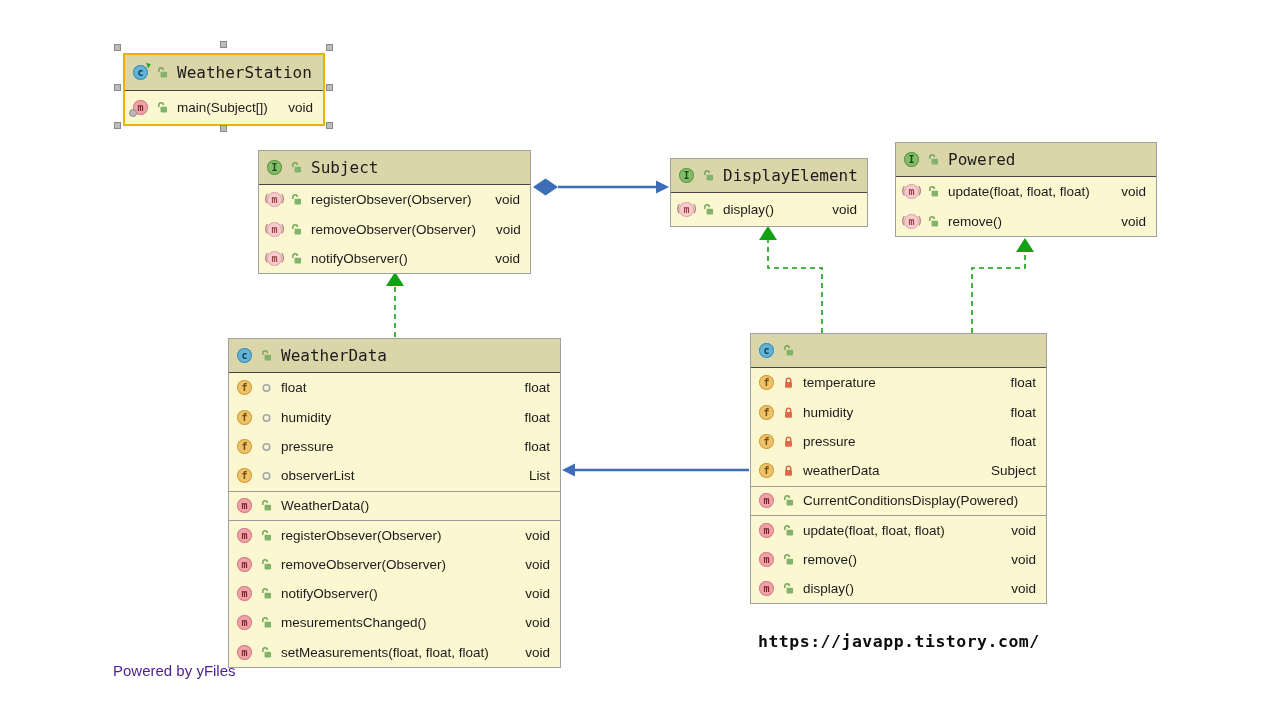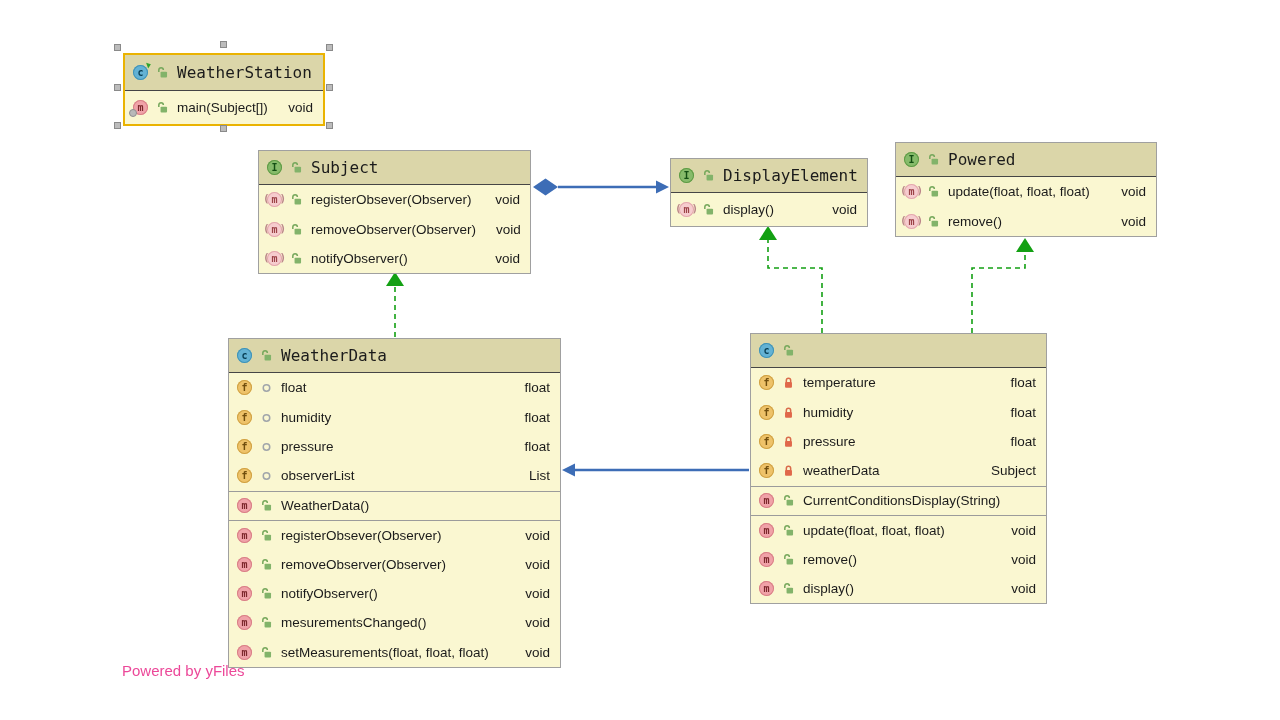--- a/index.html
+++ b/index.html
@@ -40,21 +40,21 @@
   .micon.ma::before{content:"(";position:absolute;left:-4px;top:0px;color:#bb868a;font-size:11px;}
   .micon.ma::after{content:")";position:absolute;right:-4px;top:0px;color:#bb868a;font-size:11px;}
   .micon.f{background:#eec269;color:#6f4d0d;box-shadow:inset 0 0 0 1px #cfa143;}
   .micon .key{position:absolute;left:-4px;bottom:-2px;width:6px;height:6px;border-radius:50%;
               background:#b9b9b9;border:1px solid #8f8f8f;}
   .vis{width:13px;height:13px;flex:0 0 13px;}
 
   
   .handle{position:absolute;width:7px;height:7px;background:#bcbcbc;border:1px solid #8a8a8a;box-sizing:border-box;}
 
-  .watermark{position:absolute;left:113px;top:662px;font-size:15px;color:#ec4899;margin-left:9px;}
+  .watermark{position:absolute;left:113px;top:662px;font-size:15px;color:#4c1d95;}
   .caption{position:absolute;left:758px;top:632px;font-family:"DejaVu Sans Mono",monospace;
            font-weight:bold;font-size:16.5px;letter-spacing:0.5px;color:#0d0d0d;}
 </style>
 </head>
 <body>
 
 <div class="canvas">
 
   <svg class="edges">
 
@@ -331,21 +331,21 @@
         </svg>
         <span class="m-label">weatherData</span>
         <span class="m-type">Subject</span>
       </div>
       <div class="uml-row sep">
         <span class="micon m">m</span>
         <svg class="vis" viewBox="0 0 12 12">
           <path d="M2.6 5.6V3.7a2.1 2.1 0 0 1 4.2 0" fill="none" stroke="#76a85c" stroke-width="1.4"></path>
           <rect x="4.2" y="5.2" width="6" height="5.4" rx="0.9" fill="#82b36a"></rect>
         </svg>
-        <span class="m-label">CurrentConditionsDisplay(String)</span>
+        <span class="m-label">CurrentConditionsDisplay(Powered)</span>
       </div>
       <div class="uml-row sep">
         <span class="micon m">m</span>
         <svg class="vis" viewBox="0 0 12 12">
           <path d="M2.6 5.6V3.7a2.1 2.1 0 0 1 4.2 0" fill="none" stroke="#76a85c" stroke-width="1.4"></path>
           <rect x="4.2" y="5.2" width="6" height="5.4" rx="0.9" fill="#82b36a"></rect>
         </svg>
         <span class="m-label">update(float, float, float)</span>
         <span class="m-type">void</span>
       </div>
@@ -374,13 +374,14 @@
     <div class="handle" style="left:220px;top:41px;"></div>
     <div class="handle" style="left:326px;top:44px;"></div>
     <div class="handle" style="left:114px;top:84px;"></div>
     <div class="handle" style="left:326px;top:84px;"></div>
     <div class="handle" style="left:114px;top:122px;"></div>
     <div class="handle" style="left:220px;top:125px;"></div>
     <div class="handle" style="left:326px;top:122px;"></div>
   </div>
 
   <div class="watermark">Powered by yFiles</div>
+  <div class="caption">https://javapp.tistory.com/</div>
 </div>
 
 </body></html>

